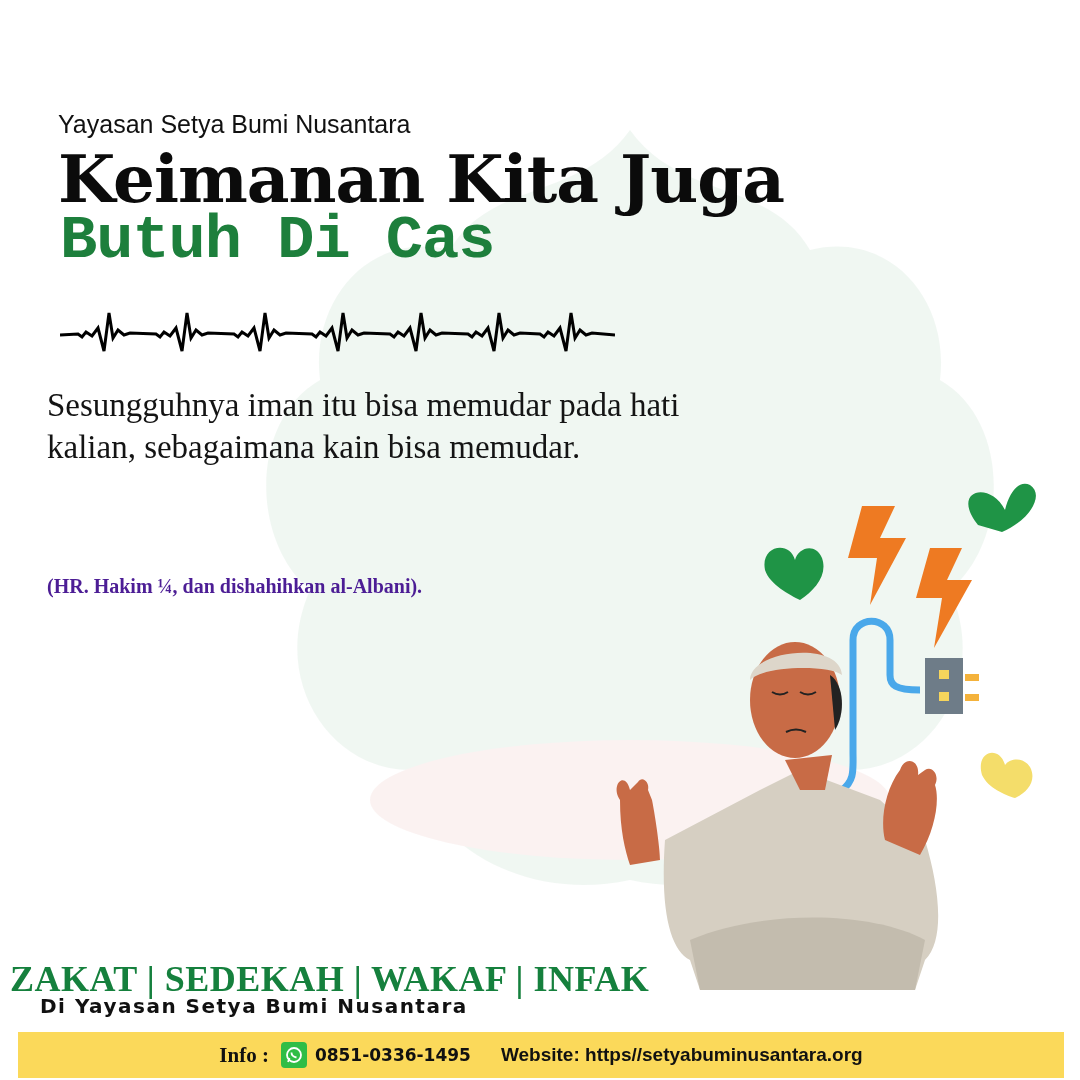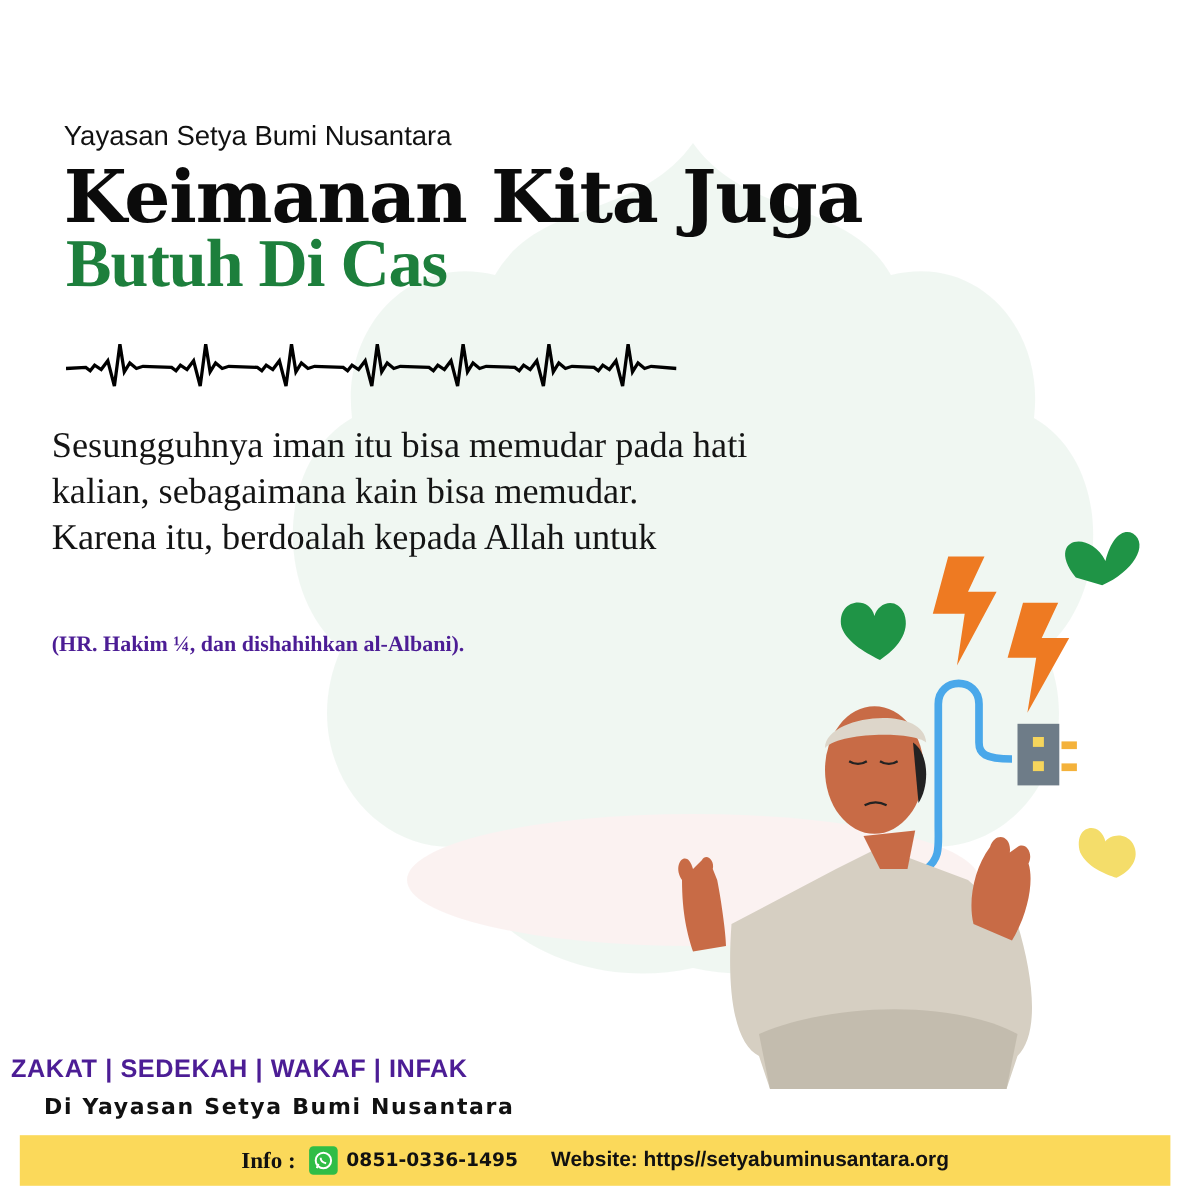--- a/index.html
+++ b/index.html
@@ -1,26 +1,26 @@
 <!DOCTYPE html>
 <html><head>
 <meta charset="utf-8">
 <style>
   html, body { margin: 0; padding: 0; }
   body { width: 1080px; height: 1080px; position: relative; overflow: hidden; background: #ffffff; font-family: "Liberation Sans", sans-serif; }
   .watermark { position: absolute; left: 250px; top: 120px; width: 760px; height: 820px; opacity: 0.06; }
   .org-top { position: absolute; left: 58px; top: 110px; font-size: 25px; color: #111; font-family: "Liberation Sans", sans-serif; }
   .title1 { position: absolute; left: 58px; top: 140px; font-family: "DejaVu Serif", serif; font-weight: bold; font-size: 66px; color: #0b0b0b; letter-spacing: -1px; white-space: nowrap; }
-  .title2 { position: absolute; left: 60px; top: 205px; font-family: Liberation Serif, serif; font-weight: bold; font-size: 62px; color: #1d7f3c; letter-spacing: -1px; white-space: nowrap; }
+  .title2 { position: absolute; left: 60px; top: 205px; font-family: Liberation Mono, monospace; font-weight: bold; font-size: 62px; color: #1d7f3c; letter-spacing: -1px; white-space: nowrap; }
   .heartbeat { position: absolute; left: 60px; top: 308px; width: 555px; height: 50px; }
   .quote { position: absolute; left: 47px; top: 384px; width: 800px; font-family: "Liberation Serif", serif; font-size: 33px; line-height: 42px; color: #141414; }
   .quote div { white-space: nowrap; }
   .source { position: absolute; left: 47px; top: 575px; font-family: "Liberation Serif", serif; font-weight: bold; font-size: 20px; color: #4c1d95; }
   .illus { position: absolute; left: 600px; top: 470px; width: 460px; height: 560px; }
-  .cta { position: absolute; left: 10px; top: 958px; font-family: Liberation Sans, sans-serif; font-weight: bold; font-size: 23px; color: #4c1d95; white-space: nowrap; letter-spacing: 0.5px; }
+  .cta { position: absolute; left: 10px; top: 958px; font-family: Liberation Serif, serif; font-weight: bold; font-size: 36px; color: #15803d; white-space: nowrap; letter-spacing: 0.5px; }
   .cta-sub { position: absolute; left: 12px; top: 994px; font-family: "DejaVu Sans", sans-serif; font-weight: bold; font-size: 20px; color: #111; letter-spacing: 1.5px; white-space: nowrap; margin-left: 28px; }
   .footer { position: absolute; left: 18px; top: 1032px; width: 1046px; height: 46px; background: #fbd95a; display: flex; align-items: center; justify-content: center; gap: 8px; font-family: "Liberation Sans", sans-serif; font-weight: bold; font-size: 19px; color: #111; text-align: right; }
   .footer .info-label { font-family: "Liberation Serif", serif; font-size: 21px; margin-right: 4px; }
   .wa { width: 26px; height: 26px; background: #2fbd46; border-radius: 4px; display: inline-flex; align-items: center; justify-content: center; }
   .footer .phone { font-family: "DejaVu Sans", sans-serif; font-size: 17px; margin-right: 22px; }
 </style>
 </head>
 <body>
 
 <svg class="watermark" viewBox="0 0 760 820">
@@ -32,21 +32,20 @@
 <div class="title1">Keimanan Kita Juga</div>
 <div class="title2">Butuh Di Cas</div>
 
 <svg class="heartbeat" viewBox="0 0 555 50">
   <polyline fill="none" stroke="#000" stroke-width="3" stroke-linejoin="miter" points="0,27 18,26 22,29 26,24 32,28 38,20 44,43 49,5 53,30 58,22 64,27 70,25 96,26 100,29 104,24 110,28 116,20 122,43 127,5 131,30 136,22 142,27 148,25 174,26 178,29 182,24 188,28 194,20 200,43 205,5 209,30 214,22 220,27 226,25 252,26 256,29 260,24 266,28 272,20 278,43 283,5 287,30 292,22 298,27 304,25 330,26 334,29 338,24 344,28 350,20 356,43 361,5 365,30 370,22 376,27 382,25 408,26 412,29 416,24 422,28 428,20 434,43 439,5 443,30 448,22 454,27 460,25 480,26 484,29 488,24 494,28 500,20 506,43 511,5 515,30 520,22 526,27 532,25 555,27"></polyline>
 </svg>
 
 <div class="quote">
   <div>Sesungguhnya iman itu bisa memudar pada hati</div>
   <div>kalian, sebagaimana kain bisa memudar.</div>
-  <div>Karena itu, berdoalah kepada Allah untuk</div>
 </div>
 <div class="source">(HR. Hakim ¼, dan dishahihkan al-Albani).</div>
 
 <svg class="illus" viewBox="0 0 460 560">
 
   <path d="M405 40 C390 10 350 20 378 55 L402 62 C430 50 445 25 430 15 C420 10 410 20 405 40 Z" fill="#1f9446"></path>
   <path d="M195 90 C190 70 160 75 165 100 C170 115 190 125 200 130 C215 120 228 105 222 88 C215 72 198 78 195 90 Z" fill="#1f9446"></path>
   <path d="M405 295 C400 275 375 280 382 305 C388 318 405 325 415 328 C428 322 437 310 430 297 C422 285 408 290 405 295 Z" fill="#f4dd6a"></path>
 
   <polygon points="262,36 295,36 280,68 306,68 270,135 277,88 248,88" fill="#ee7a22"></polygon>

